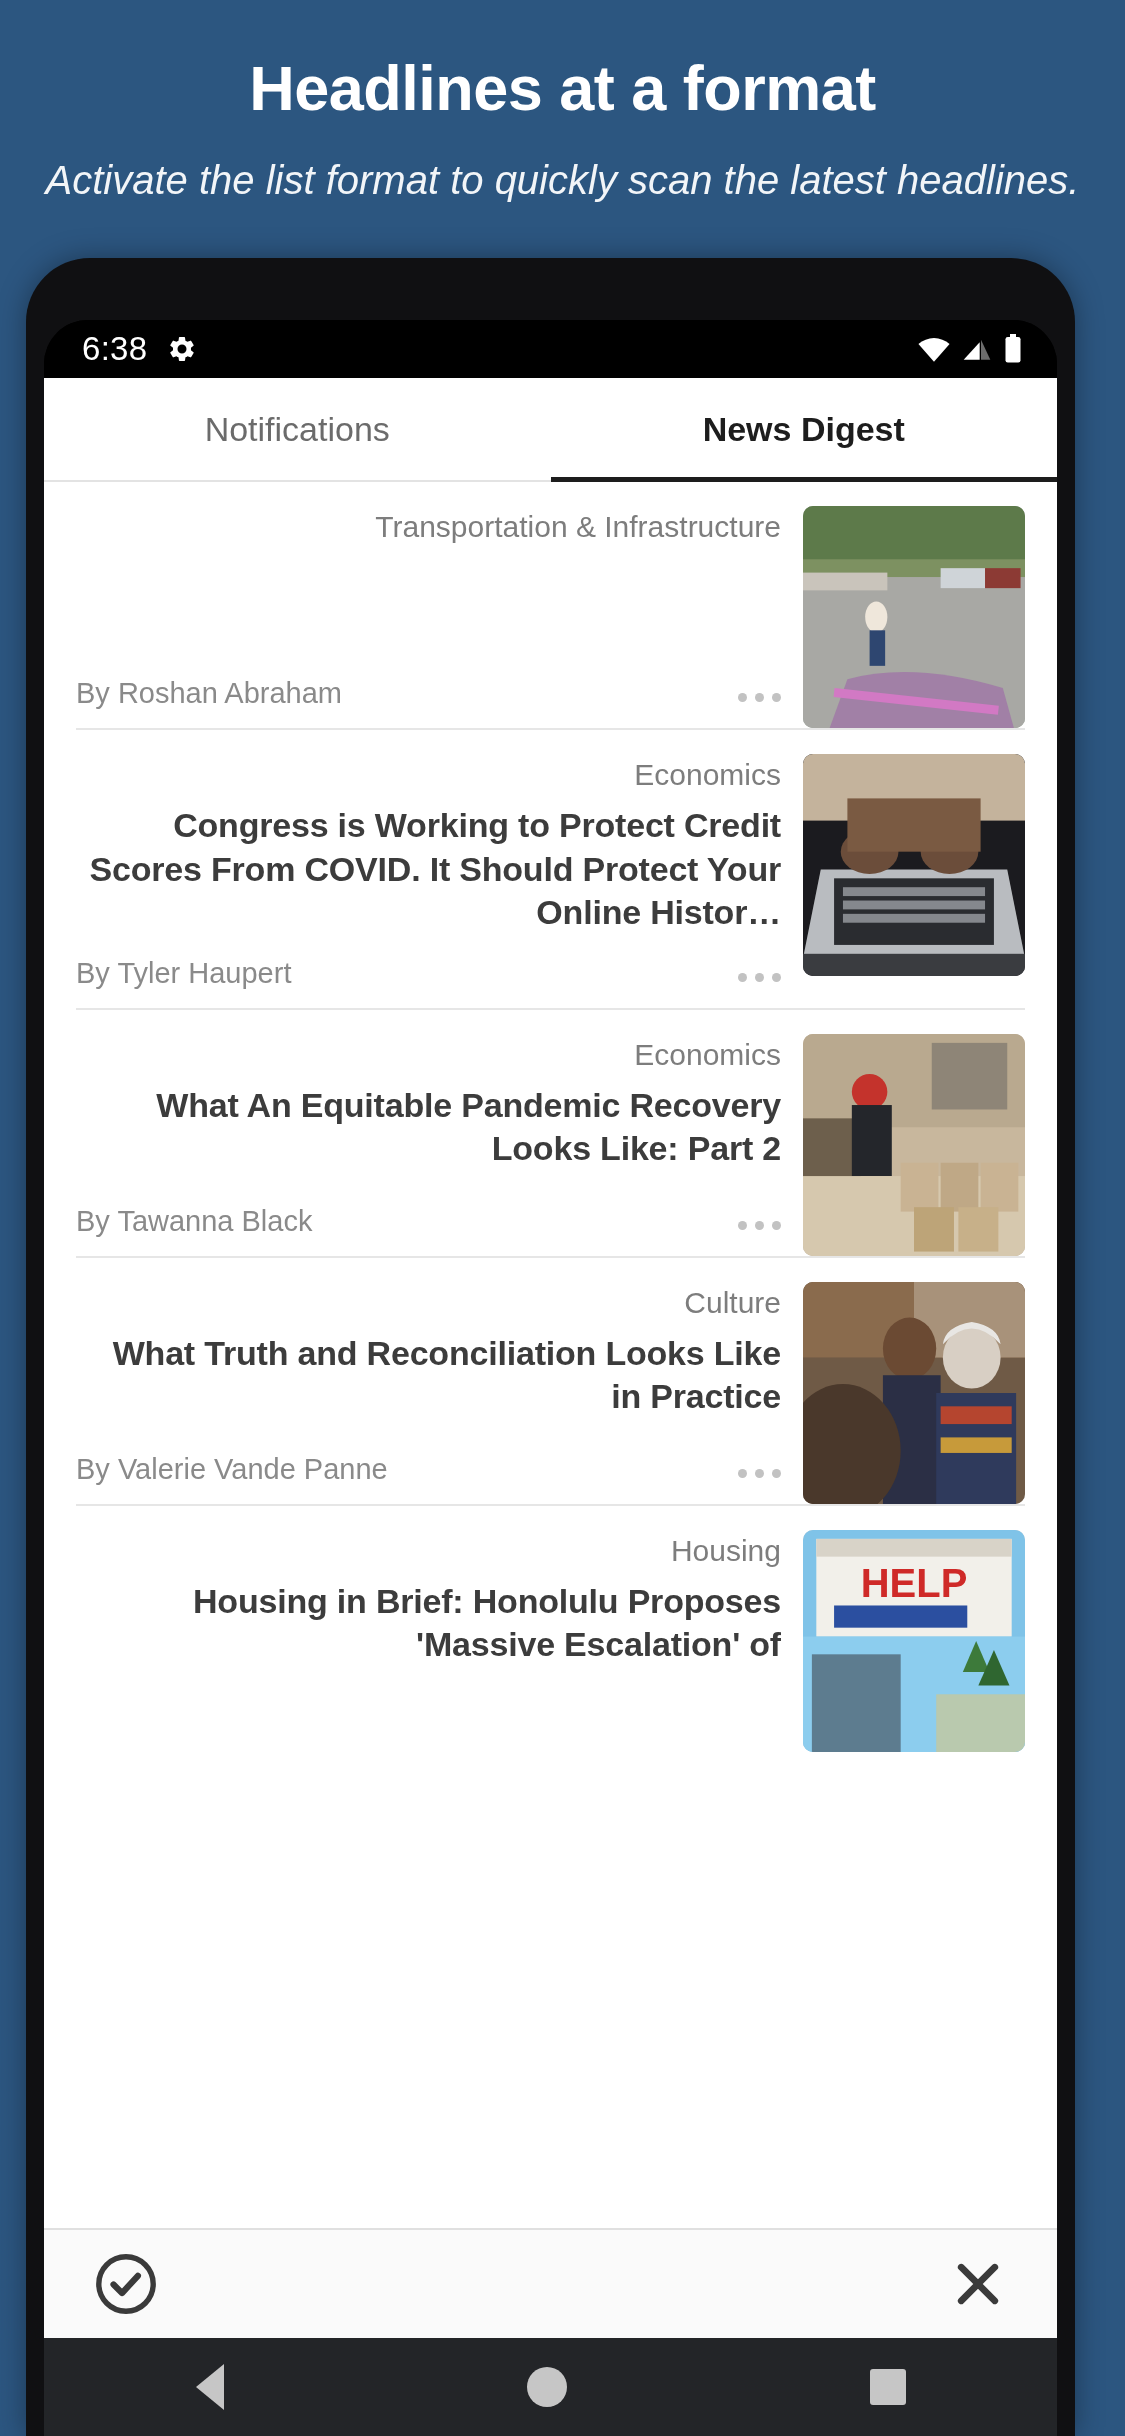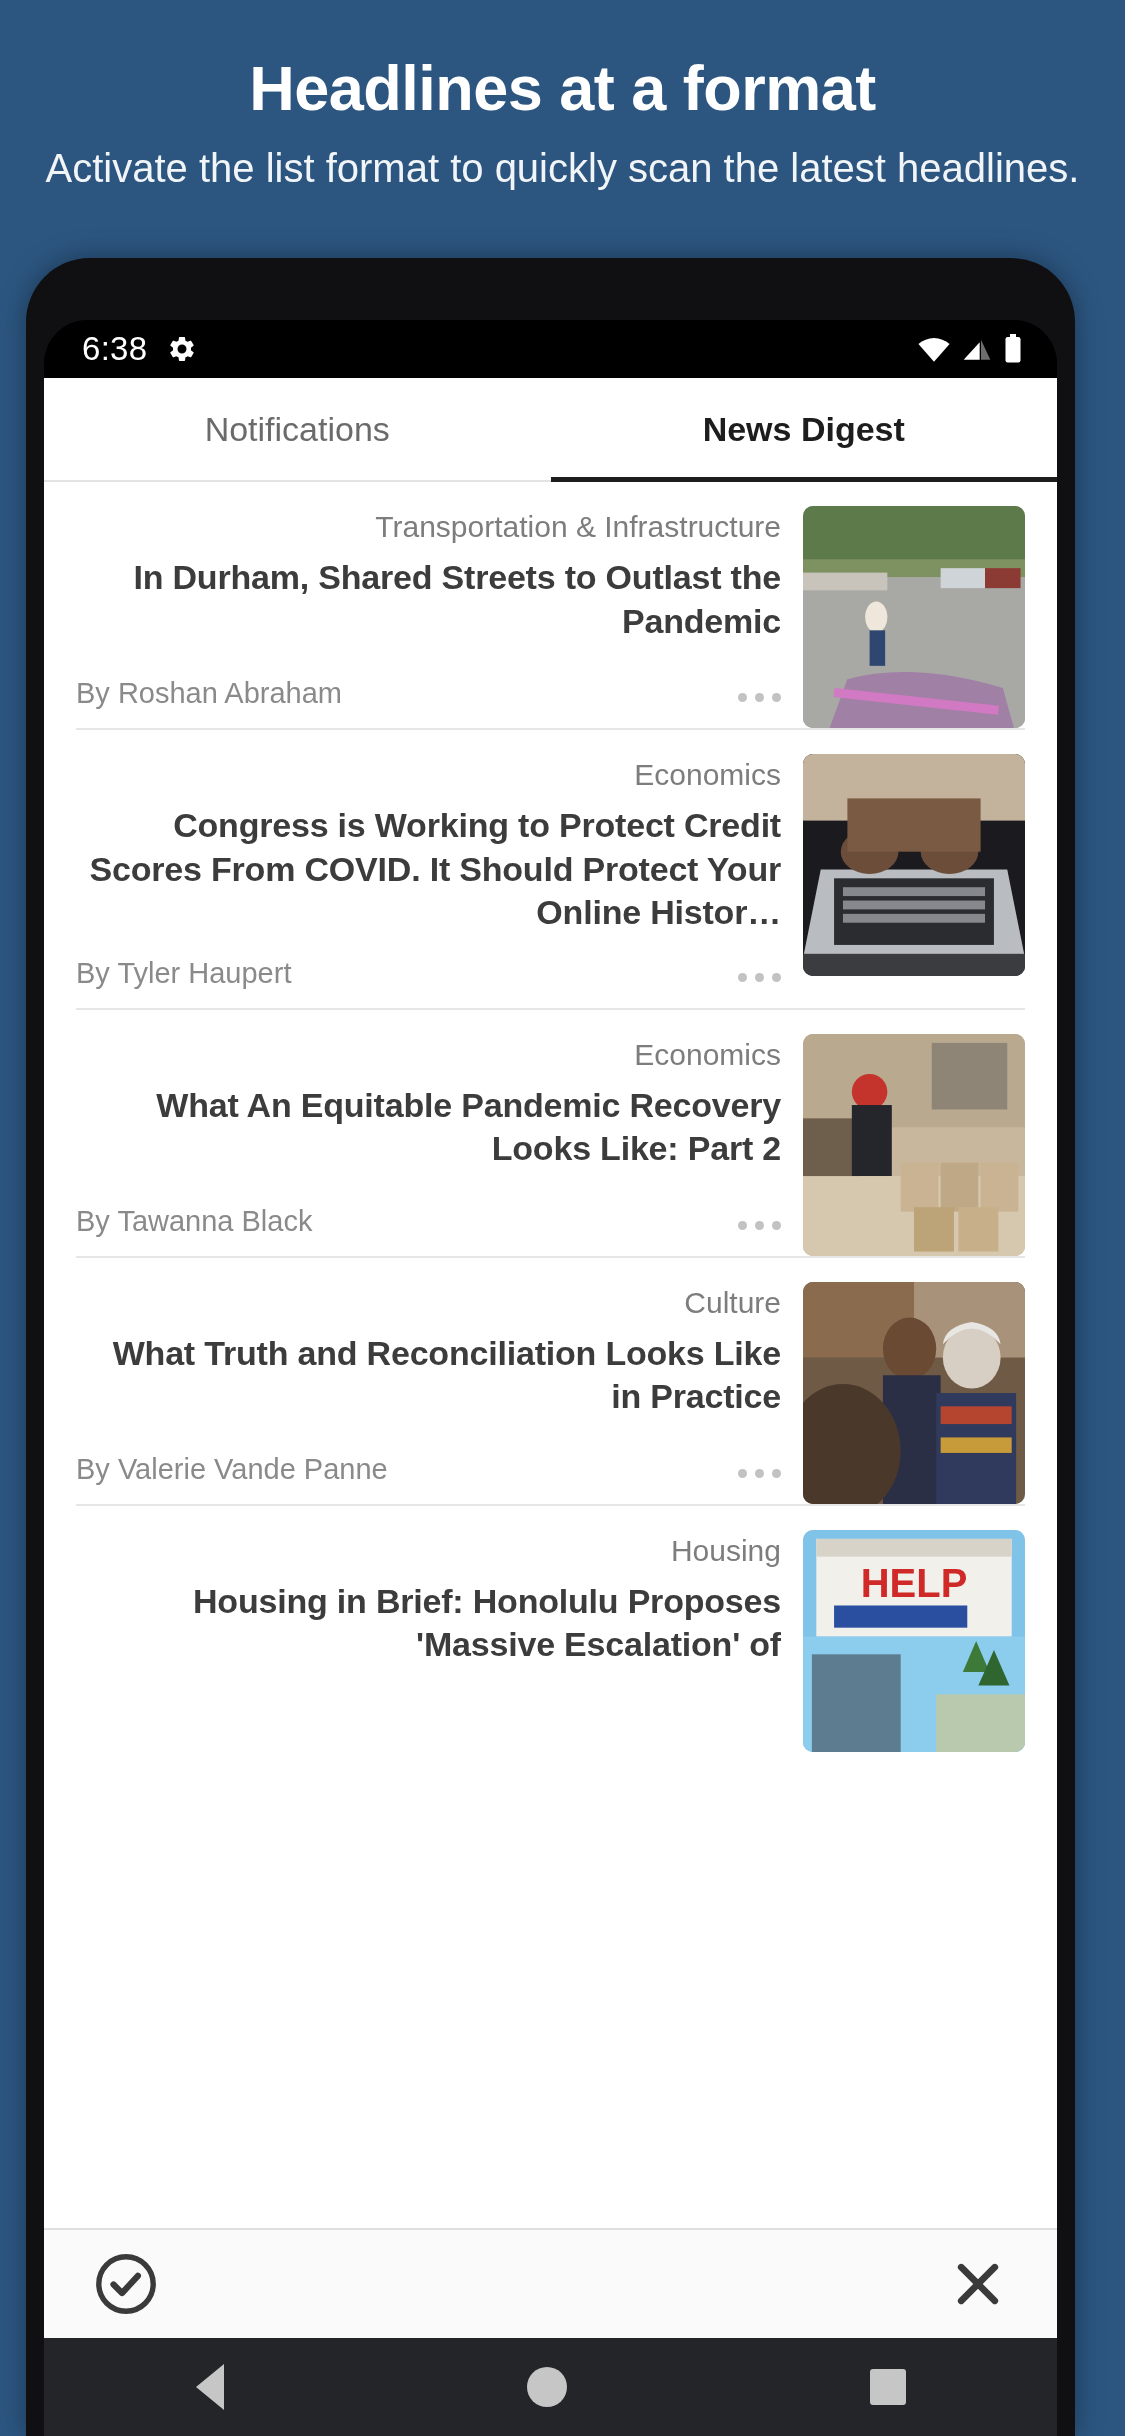--- a/index.html
+++ b/index.html
@@ -17,25 +17,26 @@
     text-align: center;
     color: #ffffff;
   }
   .promo-title {
     font-size: 63px;
     font-weight: bold;
     letter-spacing: -0.5px;
     line-height: 1.15;
   }
   .promo-sub {
-    margin-top: 18px;
+    margin-top: 30px;
     font-size: 40px;
     line-height: 1.32;
     font-weight: normal;
     color: #f2f5f8;
+    font-style: italic;
   }
 
   
   .device {
     position: absolute;
     left: 26px; top: 258px;
     width: 1049px; height: 2178px;
     background: #101012;
     border-radius: 64px 64px 0 0;
     overflow: hidden;
@@ -242,21 +243,20 @@
         <div class="tab active">
           <span>News Digest</span>
         </div>
       </div>
 
       <div class="list">
 
         <div class="article" style="min-height:236px;">
           <div class="art-text">
             <div class="art-category">Transportation &amp; Infrastructure</div>
-            <div class="art-title">In Durham, Shared Streets to Outlast the Pandemic</div>
             <div class="art-foot">
               <div class="art-byline">By Roshan Abraham</div>
               <div class="kebab">
                   <span></span>
                   <span></span>
                   <span></span>
                 </div>
             </div>
           </div>
           <div class="thumb">

